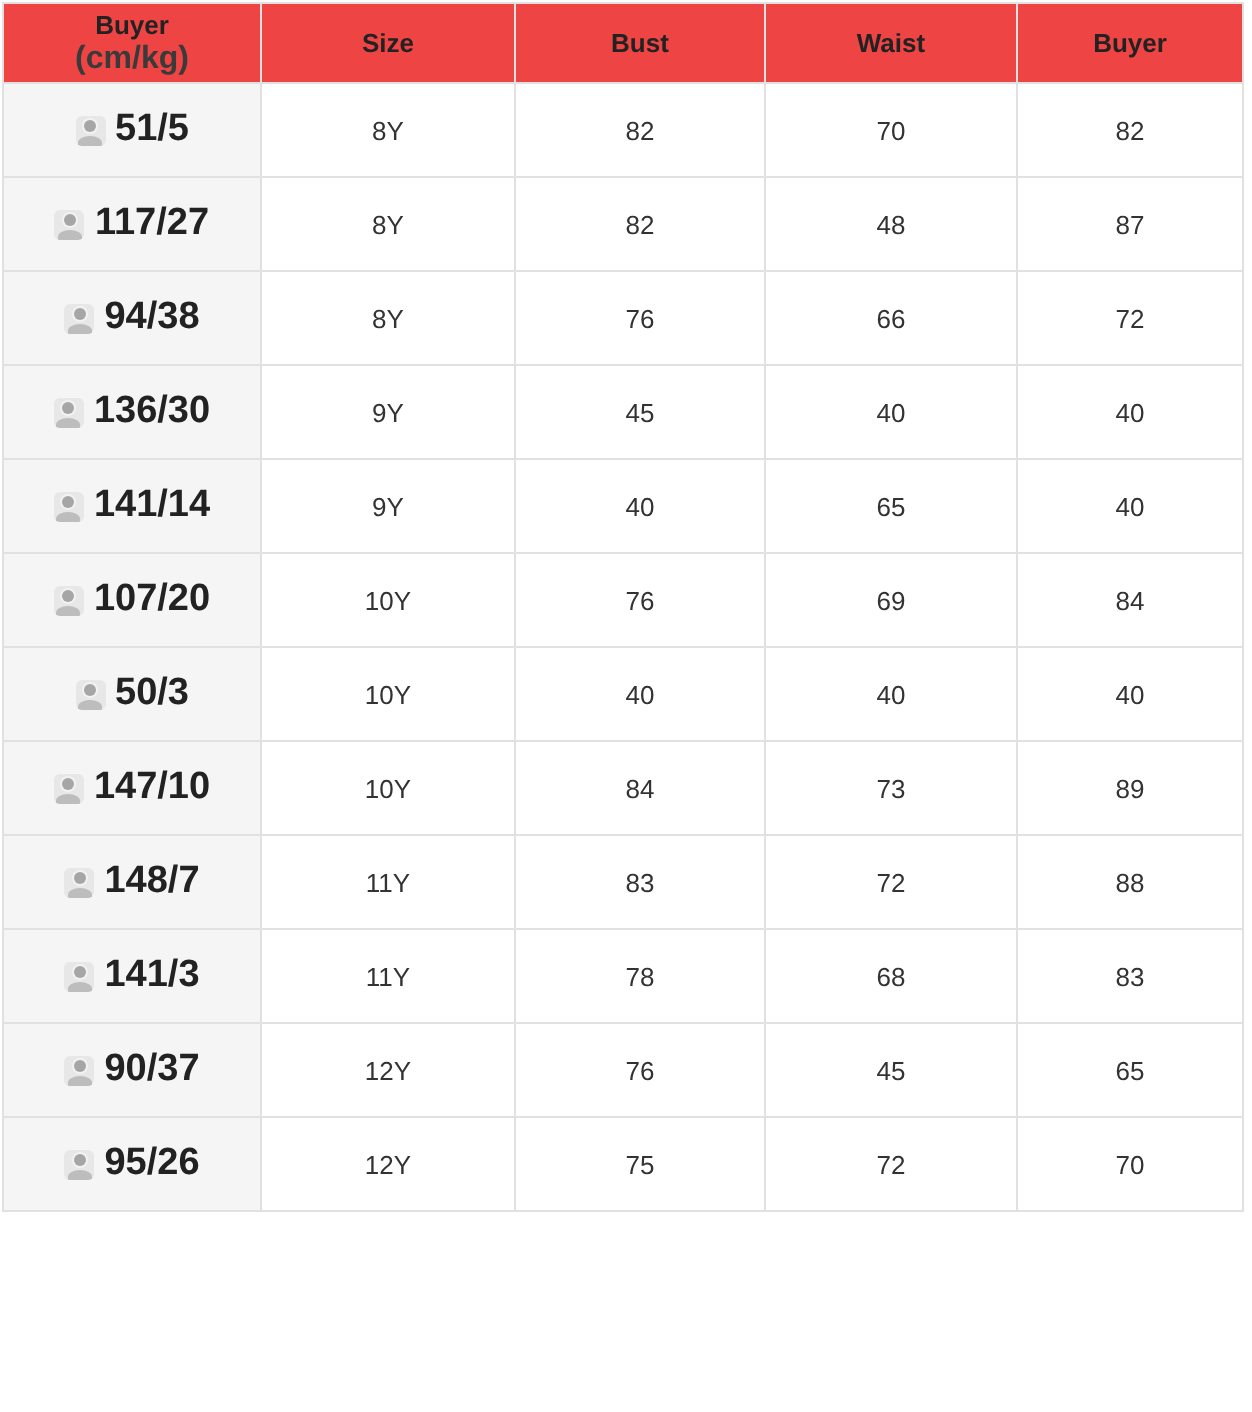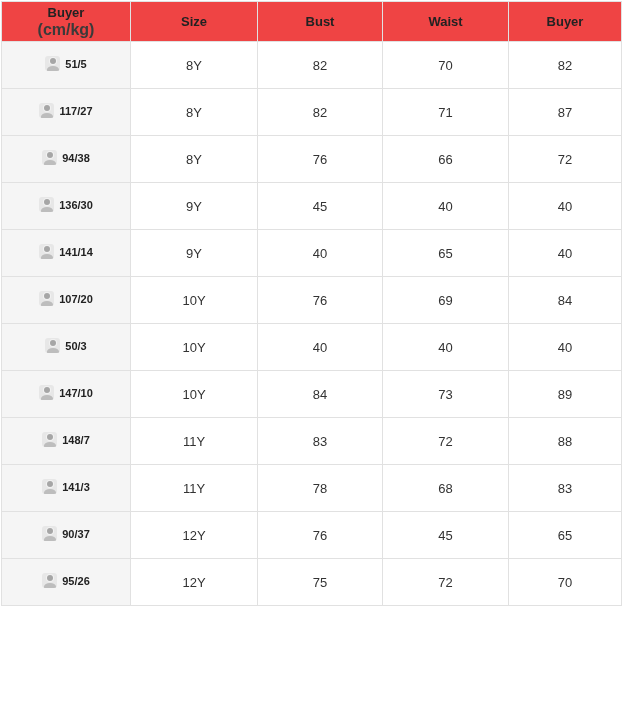--- a/index.html
+++ b/index.html
@@ -50,21 +50,21 @@
     margin-top: 1px;
   }
   .buyer-wrap {
     display: inline-flex;
     align-items: center;
     gap: 5px;
   }
   .buyer-name {
     font-weight: bold;
     color: #222;
-    font-size: 11px;
+    font-size: 19px;
   }
   .avatar {
     position: relative;
     width: 15px;
     height: 15px;
     background: #e7e7e7;
     border-radius: 3px;
     overflow: hidden;
     display: inline-block;
     flex: 0 0 auto;
@@ -137,21 +137,21 @@
       <span class="buyer-wrap">
         <span class="avatar">
           <span class="head"></span>
           <span class="torso"></span>
         </span>
         <span class="buyer-name">117/27</span>
       </span>
     </td>
     <td>8Y</td>
     <td>82</td>
-    <td>71</td>
+    <td>48</td>
     <td>87</td>
   </tr>
 
   <tr>
     <td class="buyer-cell">
       <span class="buyer-wrap">
         <span class="avatar">
           <span class="head"></span>
           <span class="torso"></span>
         </span>

